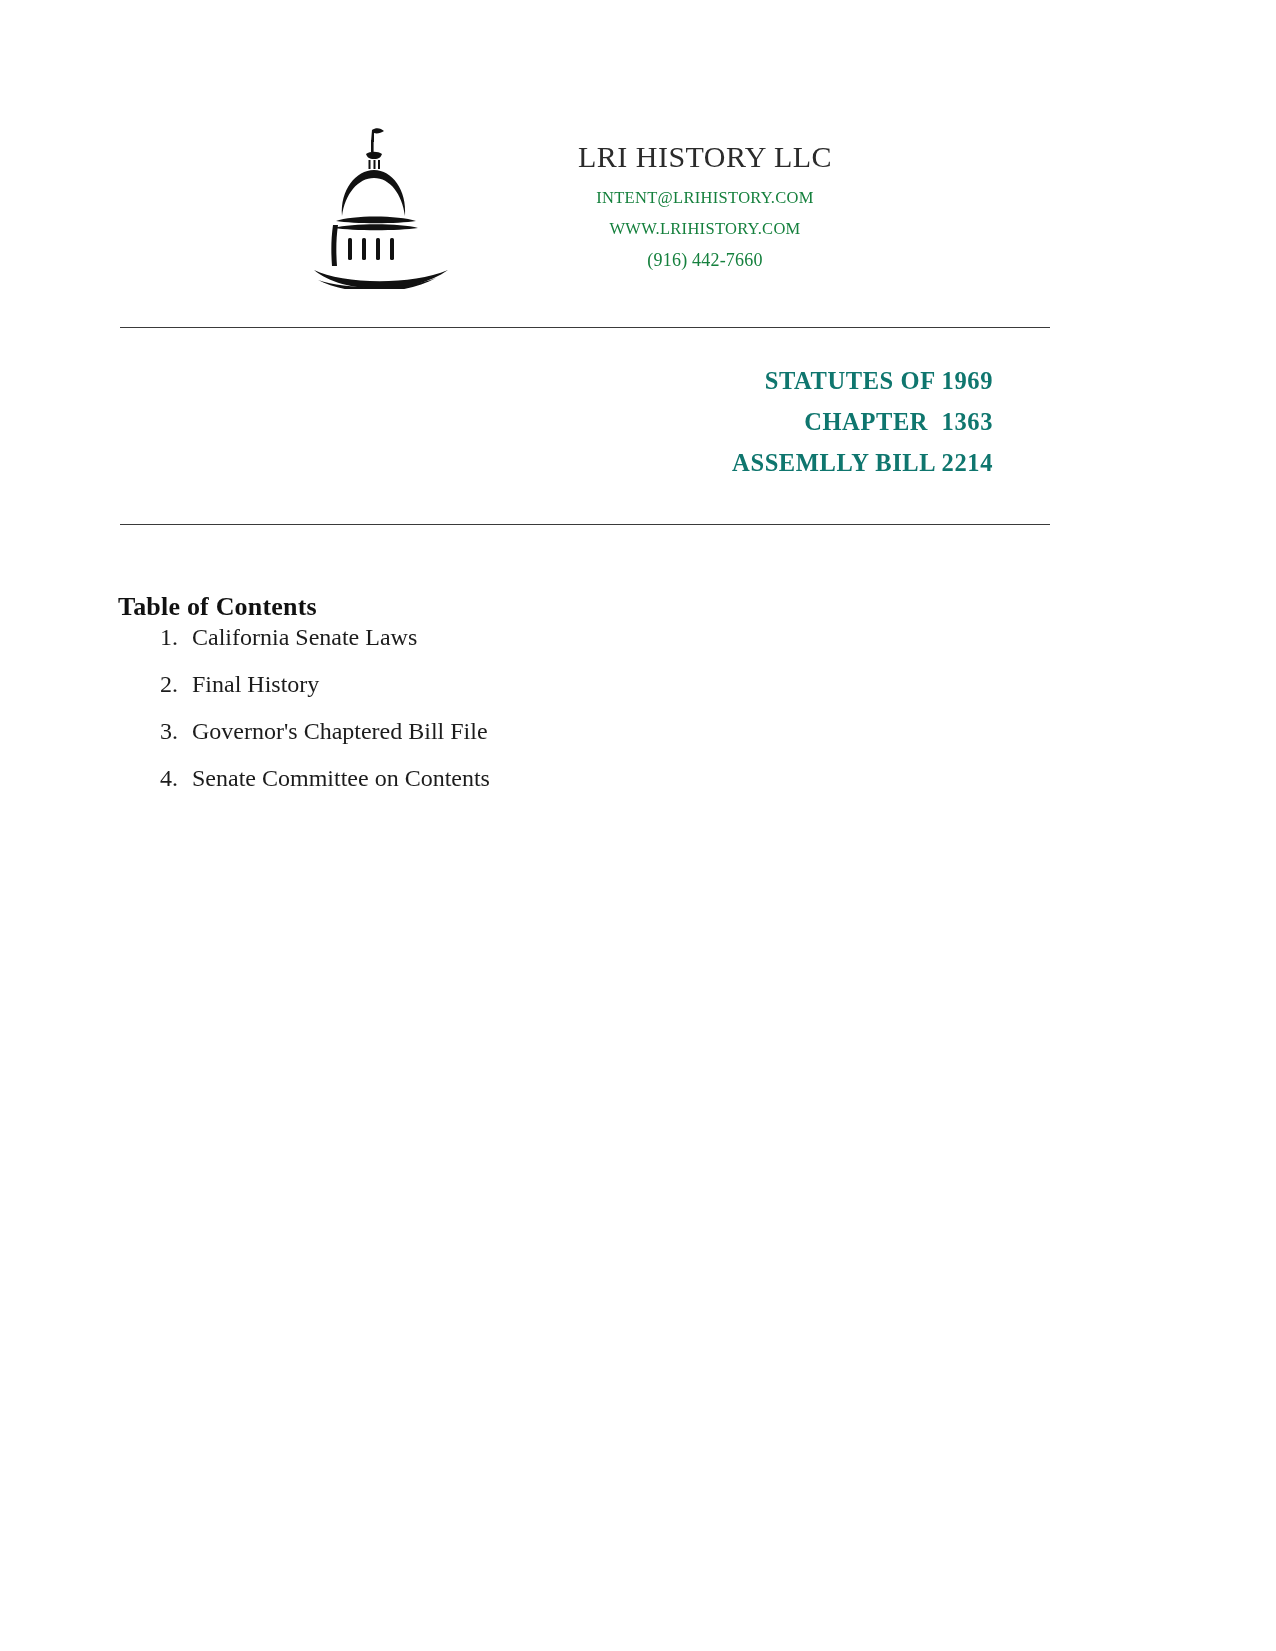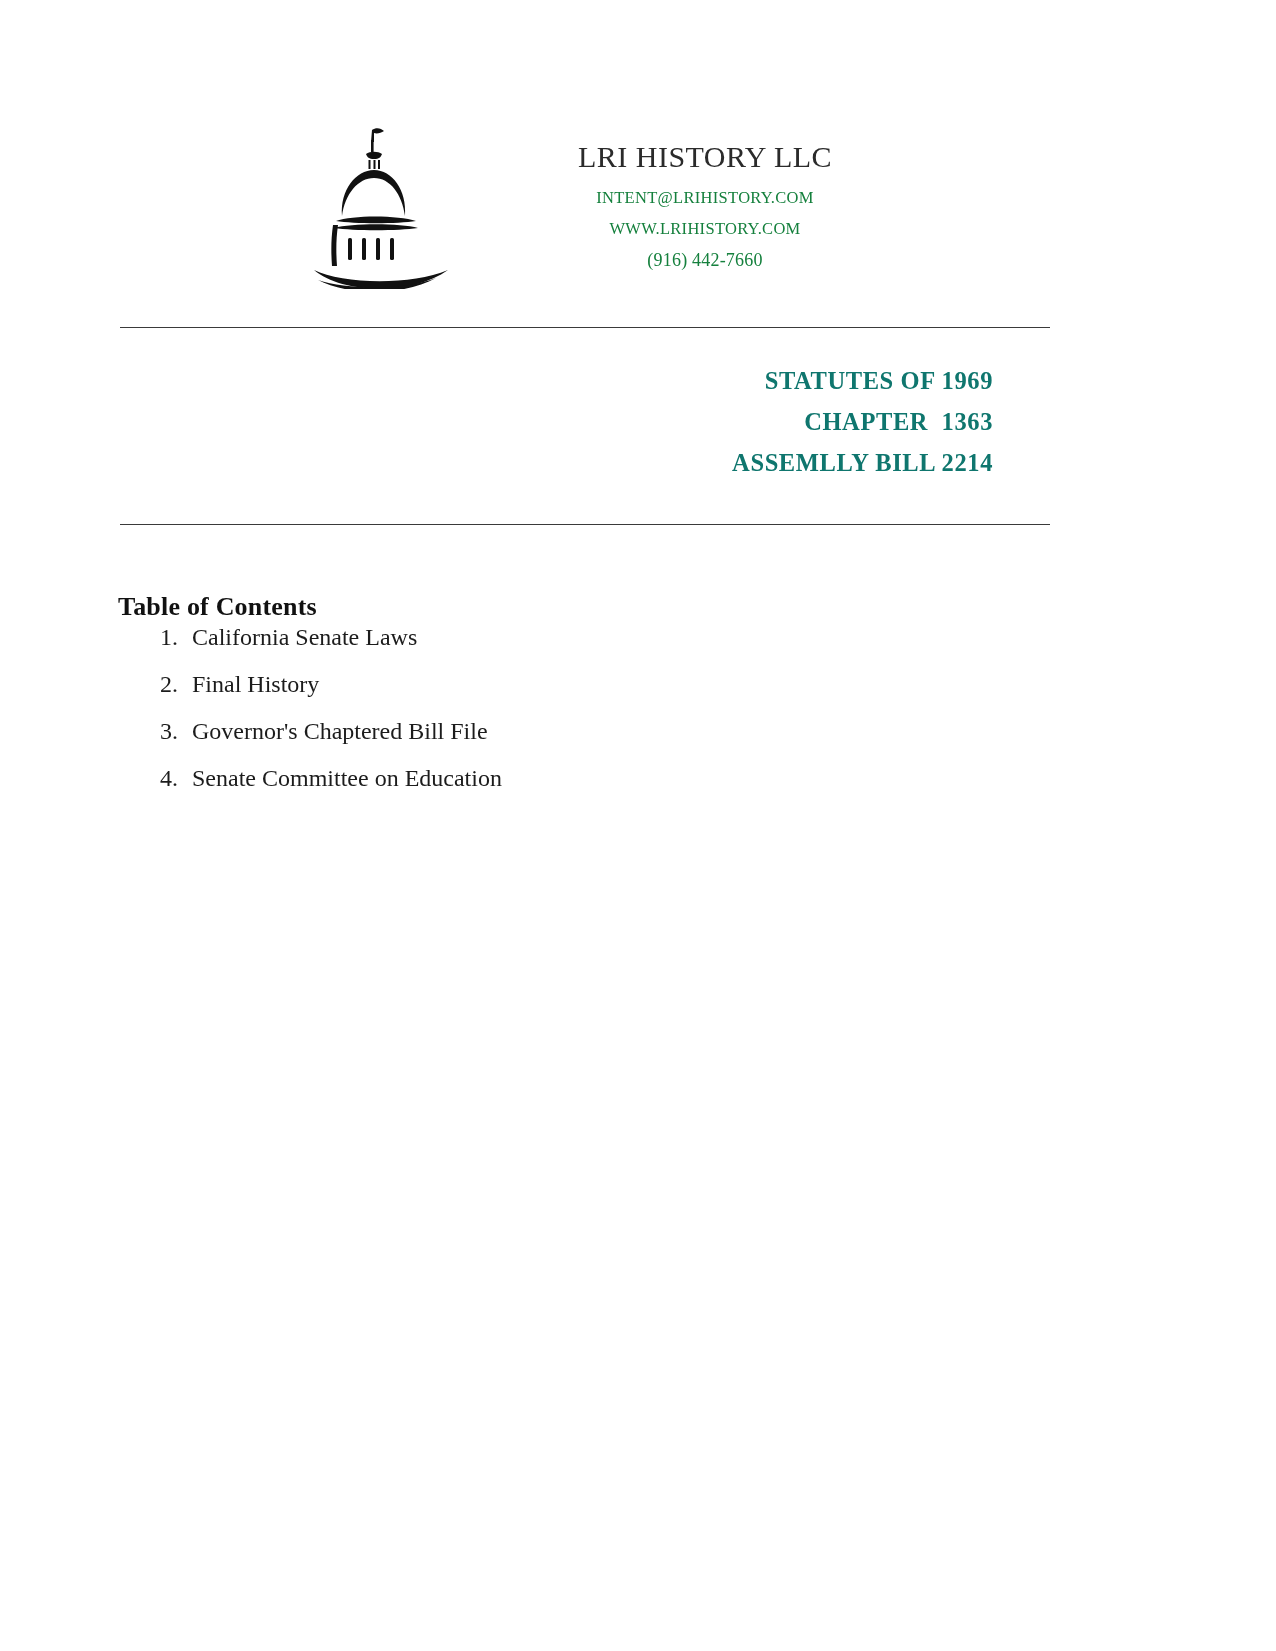--- a/index.html
+++ b/index.html
@@ -200,17 +200,17 @@
     <li class="toc-item">
       <span class="toc-num">2.</span>
       <span class="toc-label">Final History</span>
     </li>
     <li class="toc-item">
       <span class="toc-num">3.</span>
       <span class="toc-label">Governor's Chaptered Bill File</span>
     </li>
     <li class="toc-item">
       <span class="toc-num">4.</span>
-      <span class="toc-label">Senate Committee on Education</span>
+      <span class="toc-label">Senate Committee on Contents</span>
     </li>
   </ol>
 
 </div>
 
 </body></html>

